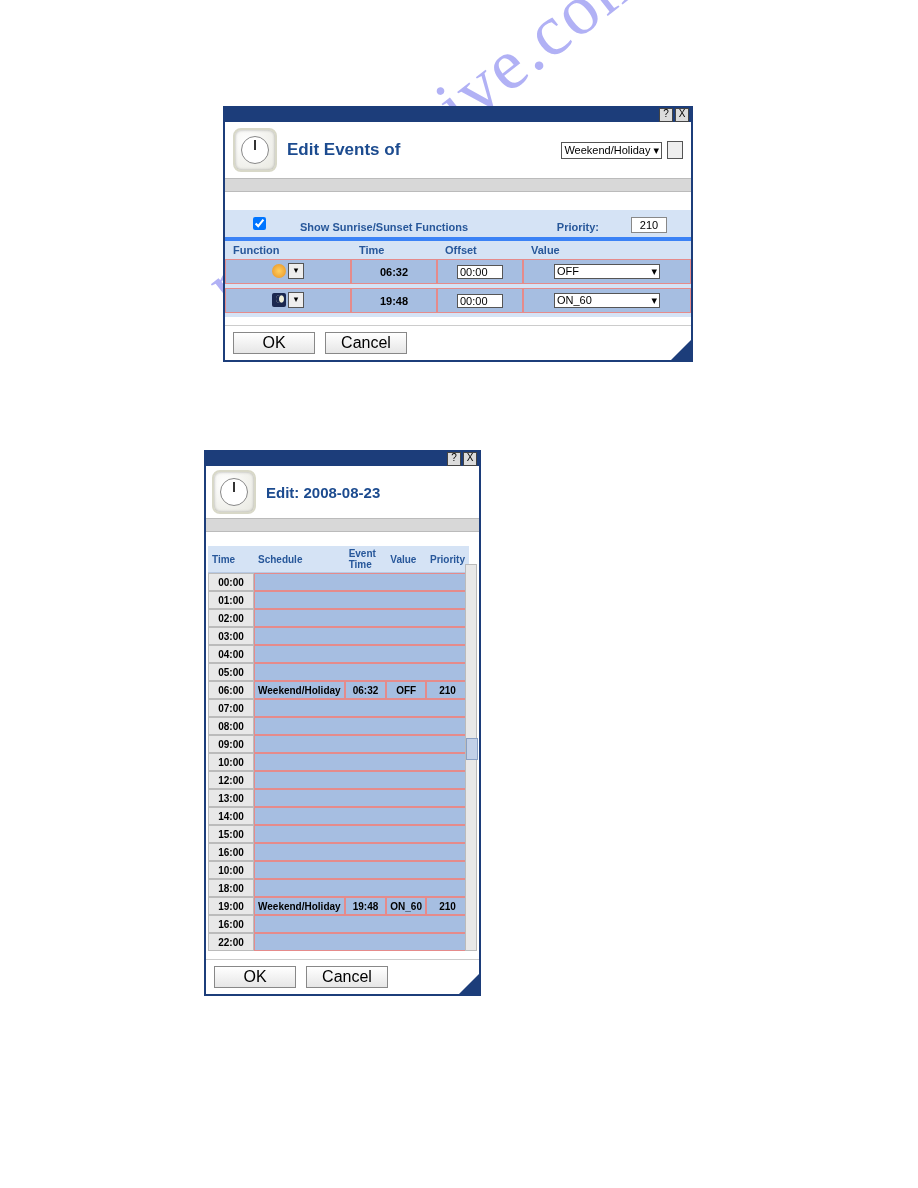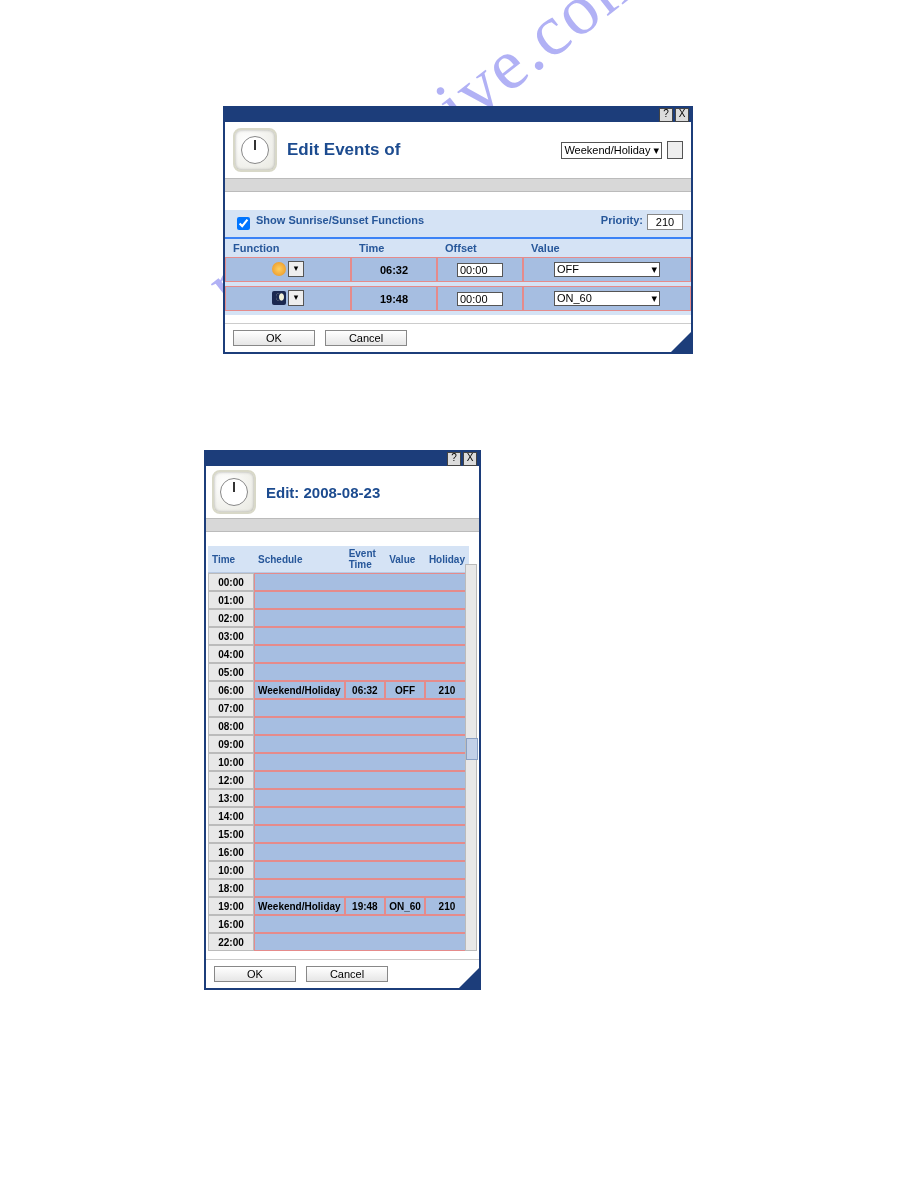--- a/index.html
+++ b/index.html
@@ -81,47 +81,48 @@
     background: #fff;
   }
   .sep-bar {
     height: 12px;
     background: #d8d8d8;
     border-top: 1px solid #bbb;
     border-bottom: 1px solid #bbb;
   }
   .toolbar-row {
     background: #d5e3f5;
-    padding: 4px 8px;
+    padding: 4px 24px;
     display: flex;
-    align-items: flex-start;
+    align-items: flex-end;
     font-size: 11px;
     color: #27579a;
     font-weight: bold;
+    gap: 28px;
   }
   .toolbar-row input[type=checkbox] { margin-right: 6px; }
   .priority-input {
     width: 30px;
     border: 1px solid #888;
     font-size: 11px;
     text-align: center;
     margin-left: 4px;
   }
   table.ev {
     width: 100%;
     border-collapse: separate;
     border-spacing: 0;
   }
   table.ev th {
     background: #d5e3f5;
     color: #27579a;
     text-align: left;
     padding: 3px 8px;
     font-size: 11px;
-    border-top: 2px solid #3b82f6;
+    border-top: 4px solid #3b82f6;
   }
   table.ev td {
     background: #a6bee1;
     border: 1px solid #e58b8b;
     padding: 3px 6px;
     text-align: center;
   }
   table.ev tr.spacer td { background:#d5e3f5; border:none; padding:2px 0; }
   .icon-combo {
     display: inline-flex;
@@ -151,21 +152,21 @@
   .value-select { width:100px; text-align:left; display:inline-flex; justify-content:space-between; }
   .btn-row {
     padding:6px 8px;
     display:flex;
     gap:10px;
   }
   .btn {
     width:80px;
     border:1px solid #888;
     background:linear-gradient(#fff,#e6e6e6);
-    font-size:11px;
+    font-size:16px;
     padding:1px 0;
     text-align:center;
     cursor:pointer;
   }
   .corner-tri {
     position:absolute; right:0; bottom:0; width:0; height:0;
     border-right:20px solid #1c3d7a; border-top:20px solid transparent;
   }
 
   
@@ -314,21 +315,21 @@
   <div class="sep-bar"></div>
   <div style="height:14px"></div>
   <div class="sched-wrap">
     <table class="sched">
       <tbody>
           <tr>
         <th>Time</th>
         <th>Schedule</th>
         <th>Event Time</th>
         <th>Value</th>
-        <th>Holiday</th>
+        <th>Priority</th>
       </tr>
       </tbody>
         <tbody id="sched-body">
           <tr>
             <td class="time">00:00</td>
             <td colspan="4"></td>
           </tr>
           <tr>
             <td class="time">01:00</td>
             <td colspan="4"></td>

